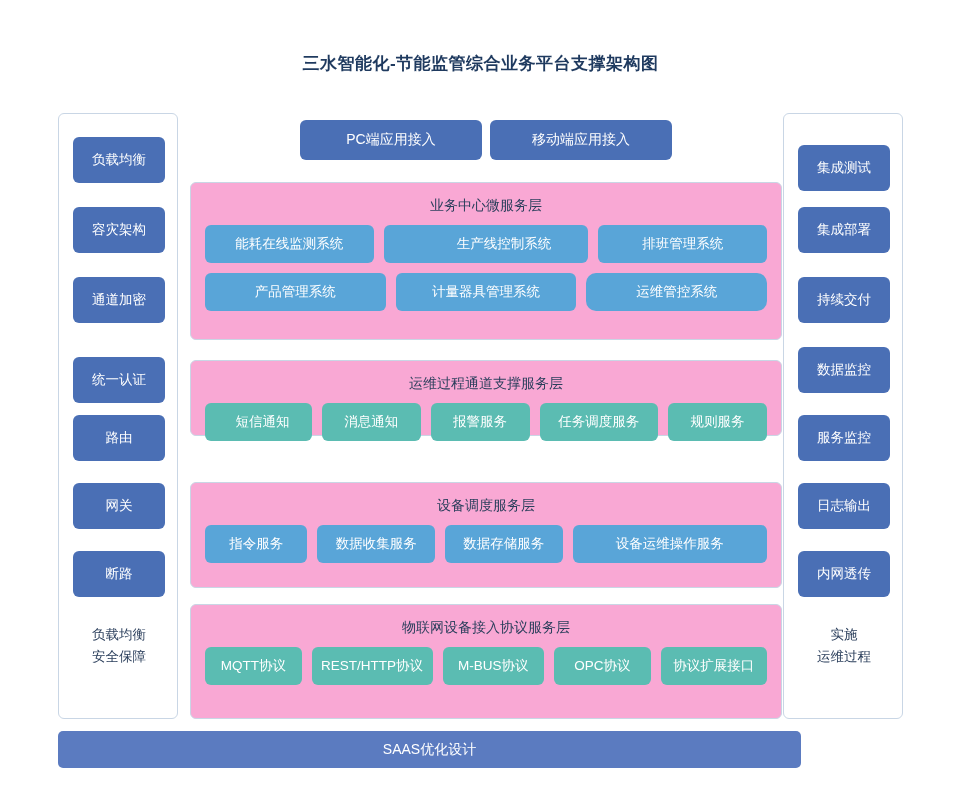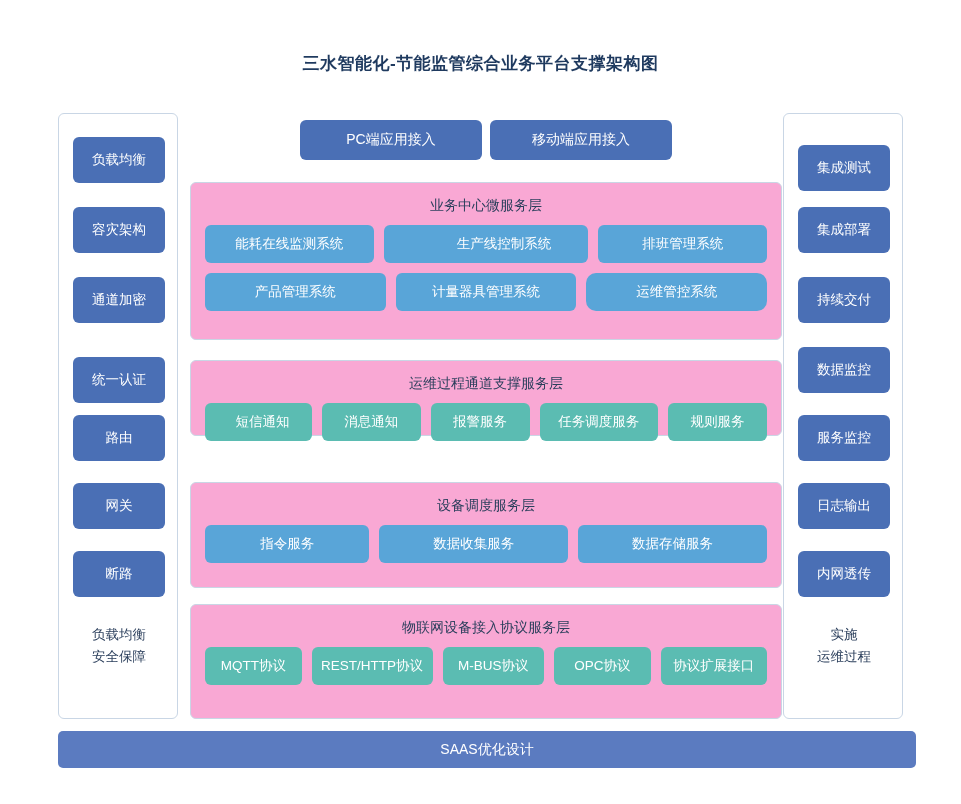--- a/index.html
+++ b/index.html
@@ -129,21 +129,21 @@
   #layer-0 { top: 182px; height: 158px; }
   #layer-1 { top: 360px; height: 76px; }
   #layer-2 { top: 482px; height: 106px; }
   #layer-3 { top: 604px; height: 115px; }
 
   
   .bottom-bar {
     position: absolute;
     left: 58px;
     top: 731px;
-    width: 858px;
+    width: 743px;
     height: 37px;
     border-radius: 5px;
     background: #5b7bc0;
     color: #ffffff;
     font-size: 14px;
     display: flex;
     align-items: center;
     justify-content: center;
   }
 </style>
@@ -265,20 +265,23 @@
     <div class="chip-row">
       <div class="chip blue" style="flex:1;">
           <span>指令服务</span>
         </div>
       <div class="chip blue" style="flex:1.15;">
           <span>数据收集服务</span>
         </div>
       <div class="chip blue" style="flex:1.15;">
           <span>数据存储服务</span>
         </div>
+      <div class="chip blue" style="flex:1.9;">
+          <span>设备运维操作服务</span>
+        </div>
     </div>
   </div>
 
   <div class="layer" id="layer-3">
     <div class="layer-title">物联网设备接入协议服务层</div>
     <div class="chip-row">
       <div class="chip teal" style="flex:1;">
           <span>MQTT协议</span>
         </div>
       <div class="chip teal" style="flex:1.25;">

